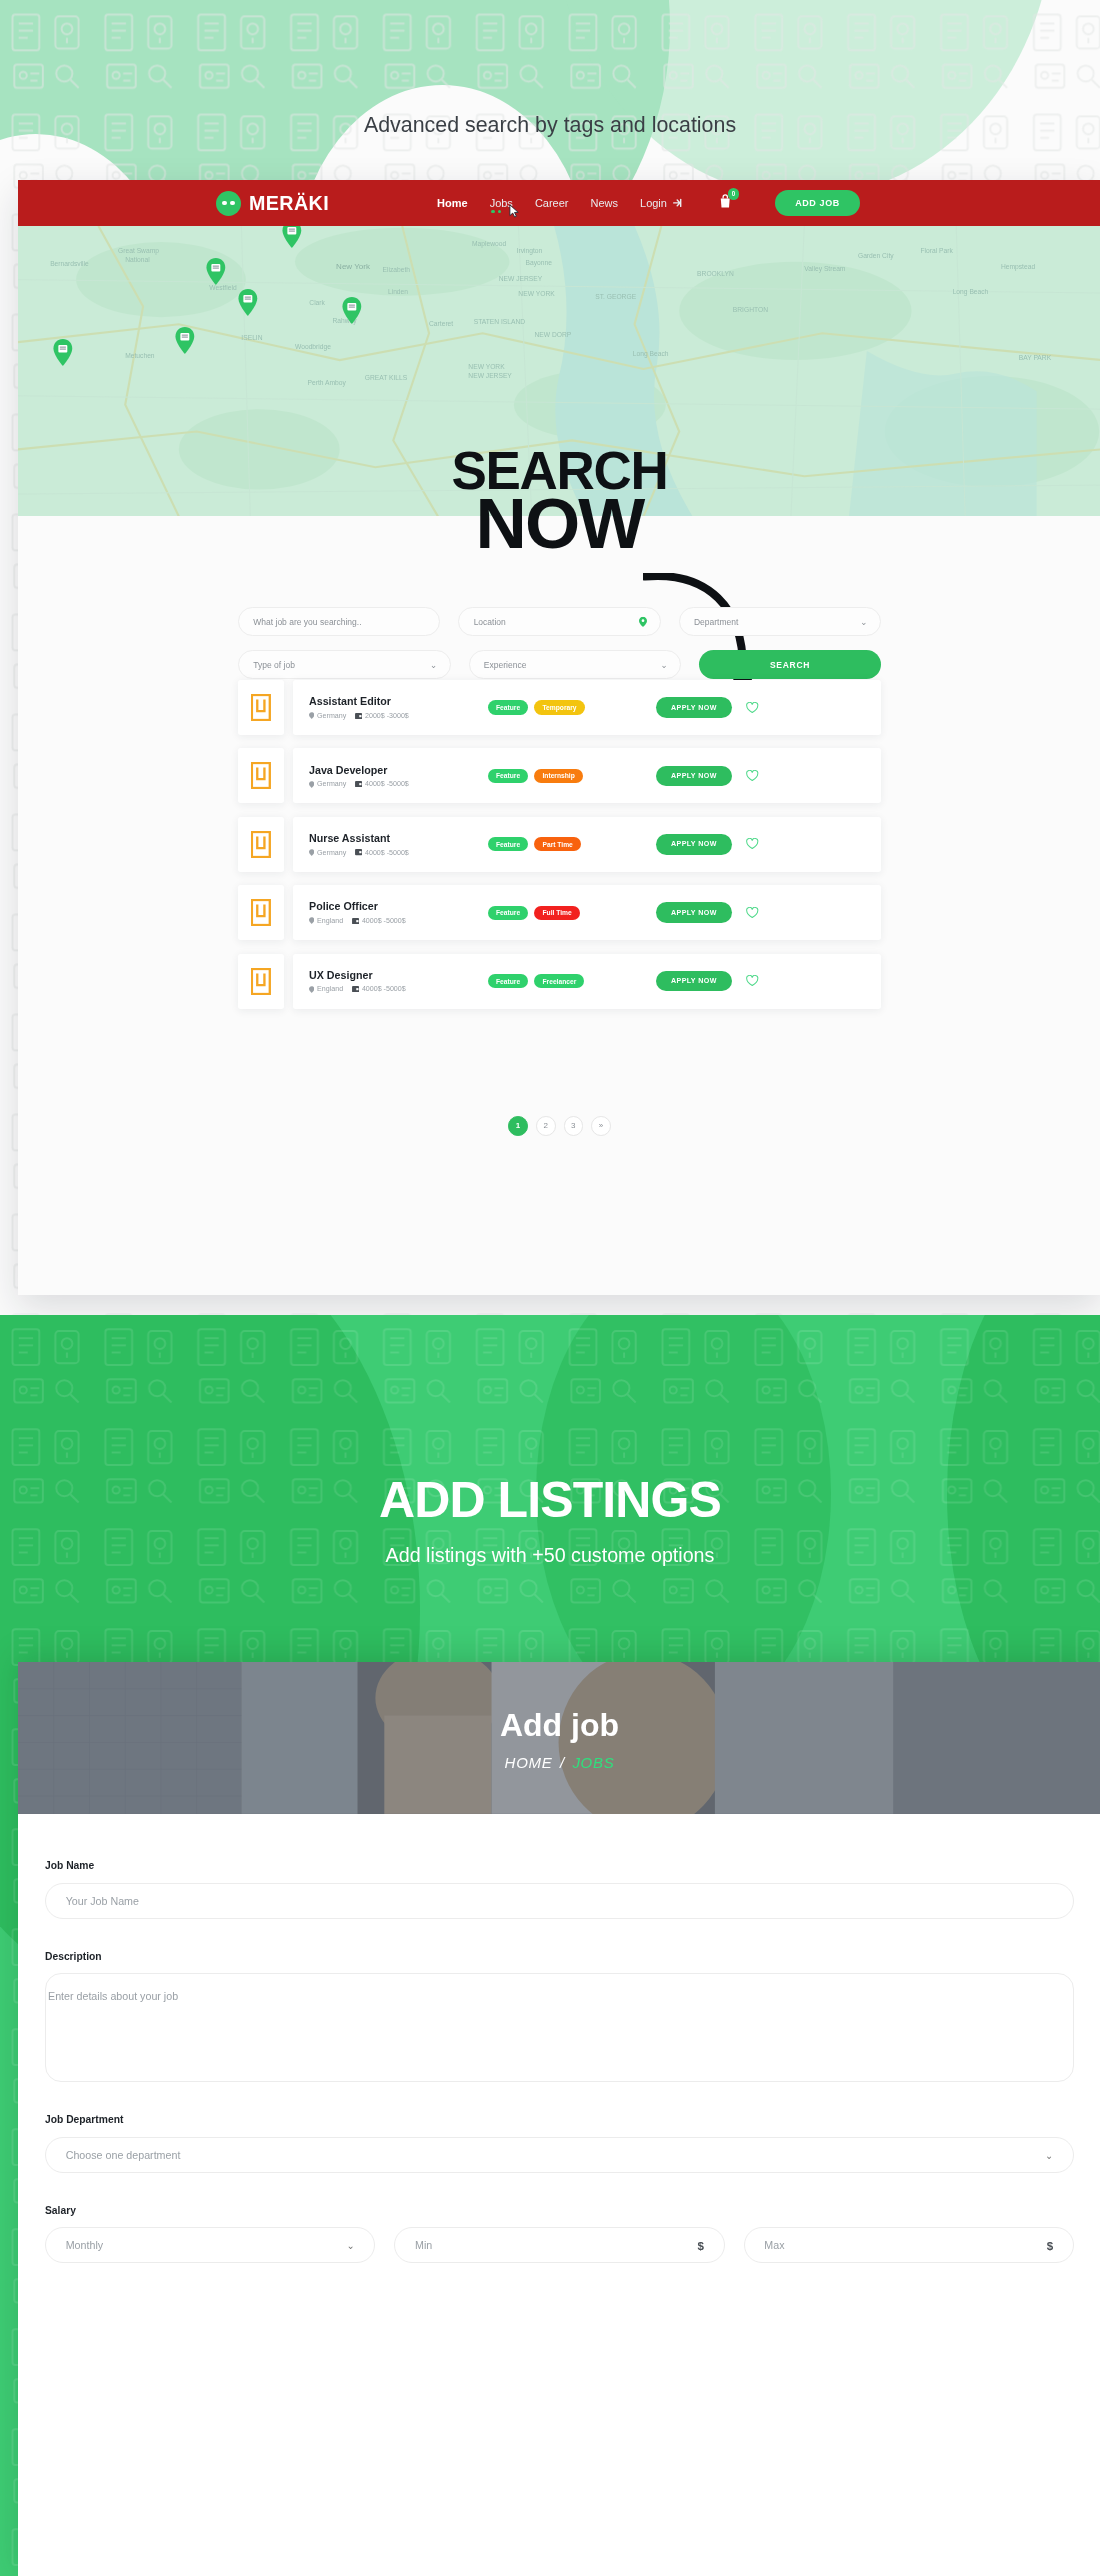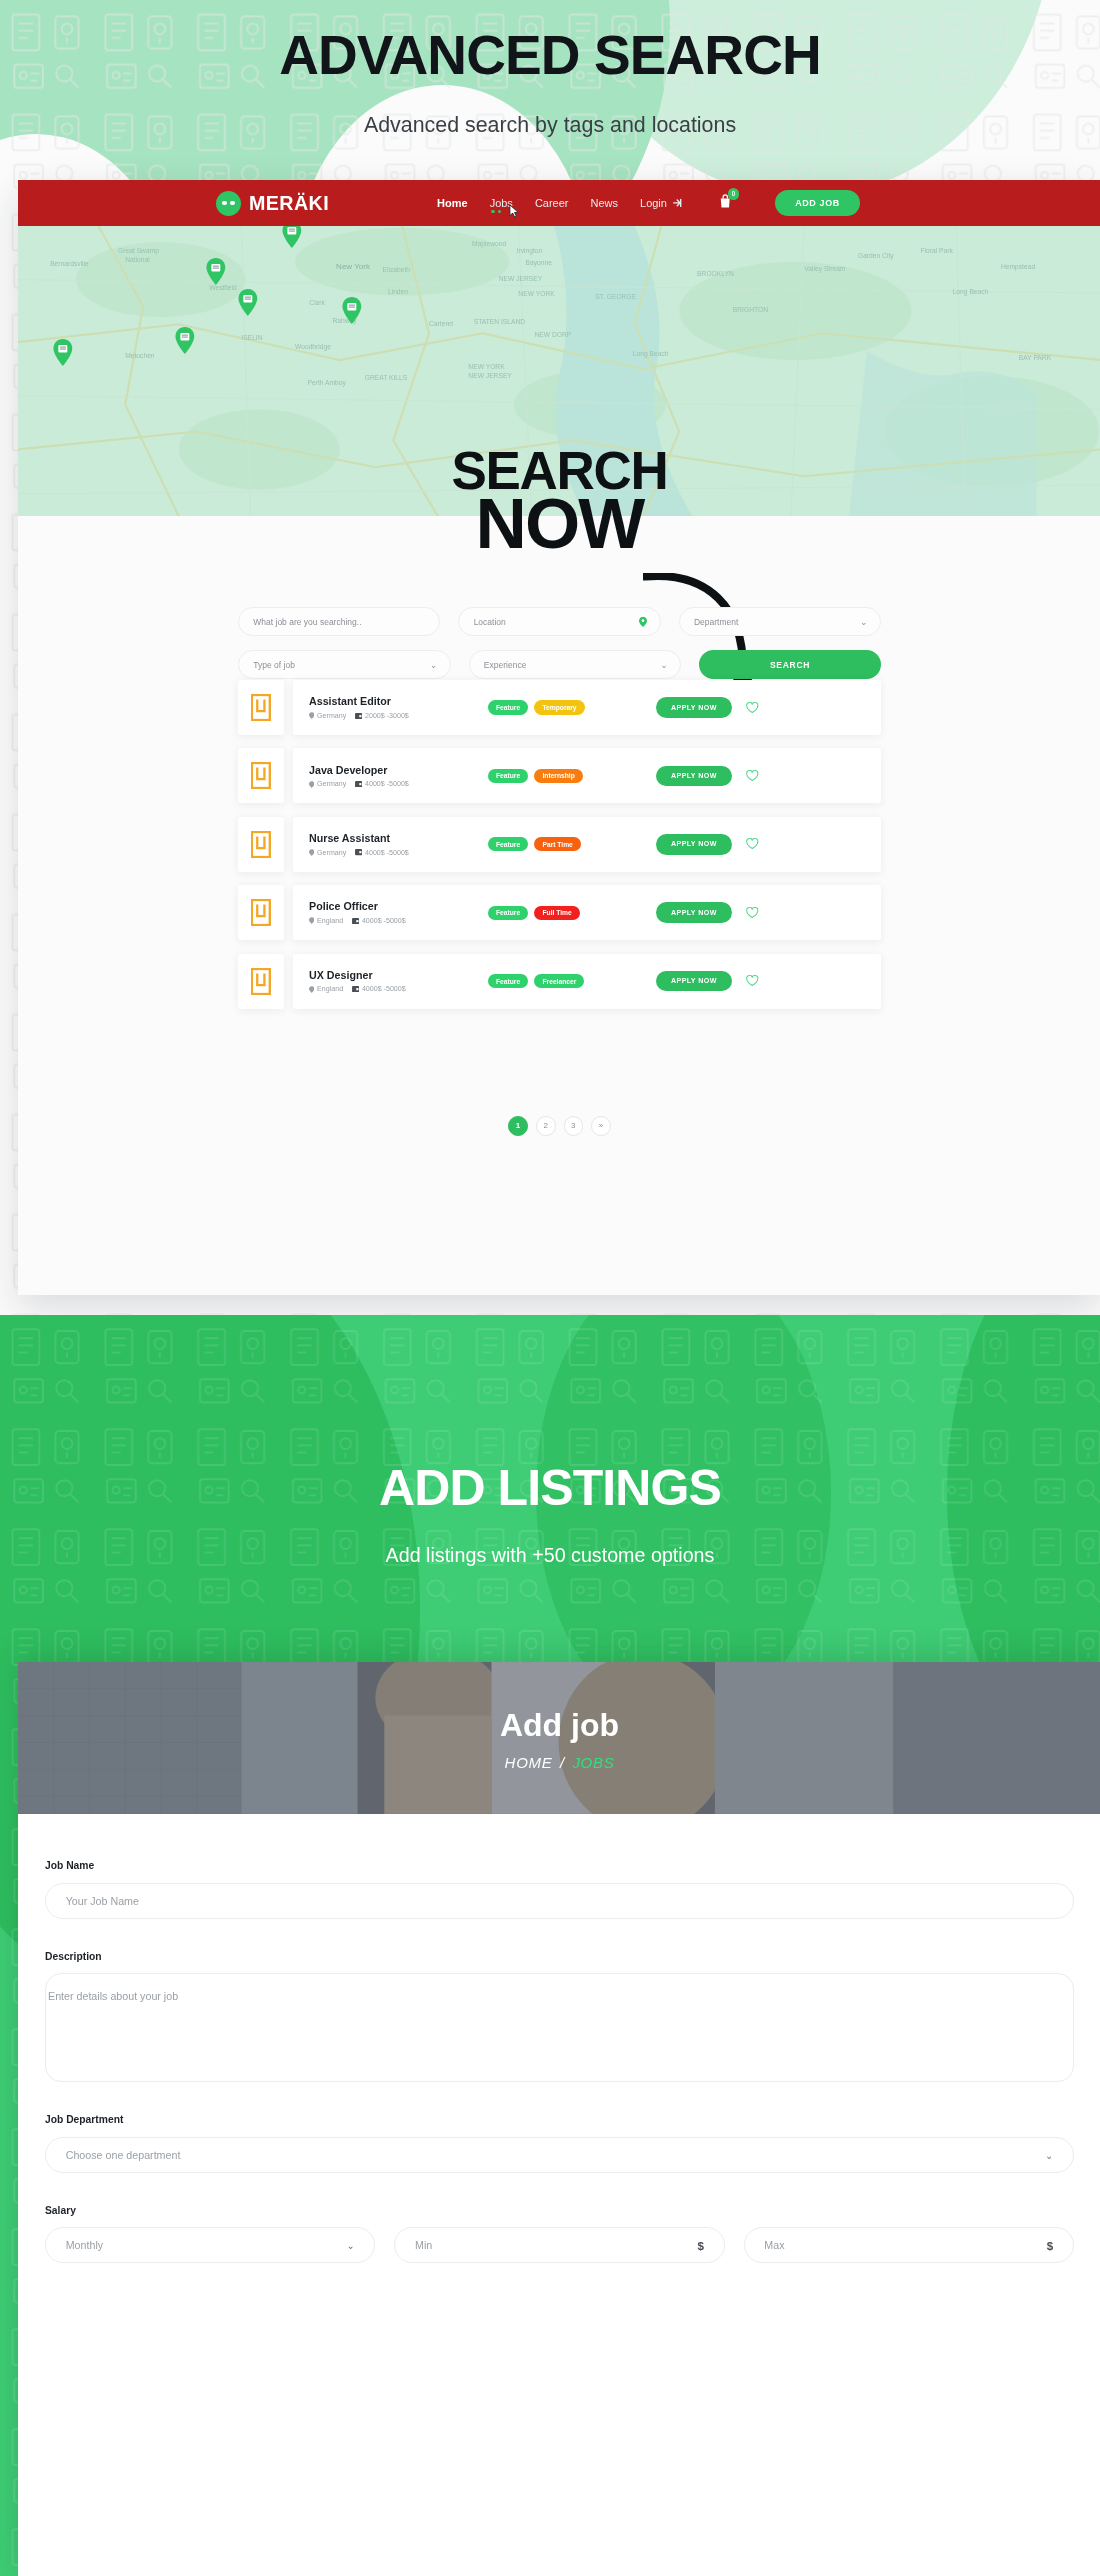--- a/index.html
+++ b/index.html
@@ -206,21 +206,21 @@
     opacity: .8;
   }
   .sec2-blob-c {
     position: absolute; left: 947px; top: -89px;
     width: 295px; height: 536px;
     background: #2ebd5f; border-radius: 50%;
   }
   .sec2-pattern { position: absolute; inset: 0; opacity: .35; }
 
   .list-title {
-    position: absolute; left: 0; top: 144px; width: 1100px;
+    position: absolute; left: 0; top: 156px; width: 1100px;
     text-align: center; color: #fff;
     font-size: 50px; font-weight: 700; letter-spacing: -0.9px;
   }
   .list-sub {
     position: absolute; left: 0; top: 229px; width: 1100px;
     text-align: center; color: #fff; font-size: 19.7px;
   }
 
   .frame2 {
     position: absolute; left: 18px; top: 347px;
@@ -294,21 +294,20 @@
               <line x1="34" y1="82" x2="44" y2="82"></line>
               <line x1="34" y1="90" x2="42" y2="90"></line>
             <circle cx="72" cy="82" r="9"></circle>
               <line x1="79" y1="89" x2="88" y2="98"></line>
           </g>
         </pattern>
       </defs>
       <rect width="1232" height="1472" fill="url(#iconpat)"></rect>
     </svg>
 
-    <h1 class="hero-title">ADVANCED SEARCH</h1>
     <p class="hero-sub">Advanced search by tags and locations</p>
 
     <div class="frame1">
 
       <nav class="navbar">
         <div class="brand">
           <span class="brand-dot">
               <i></i>
               <i></i>
             </span>

